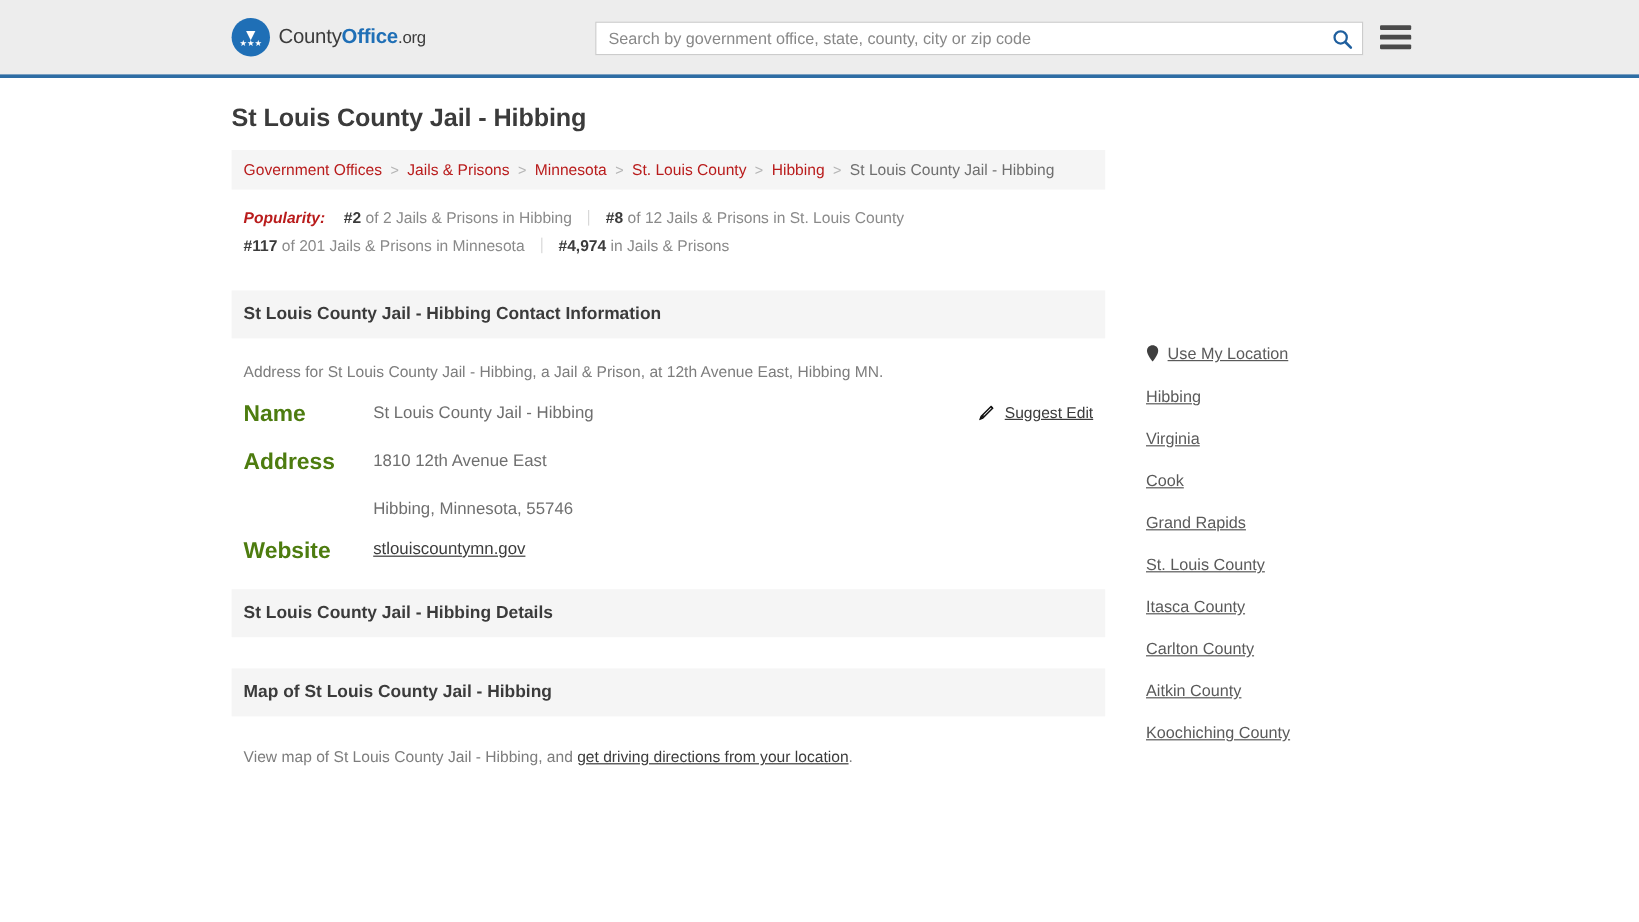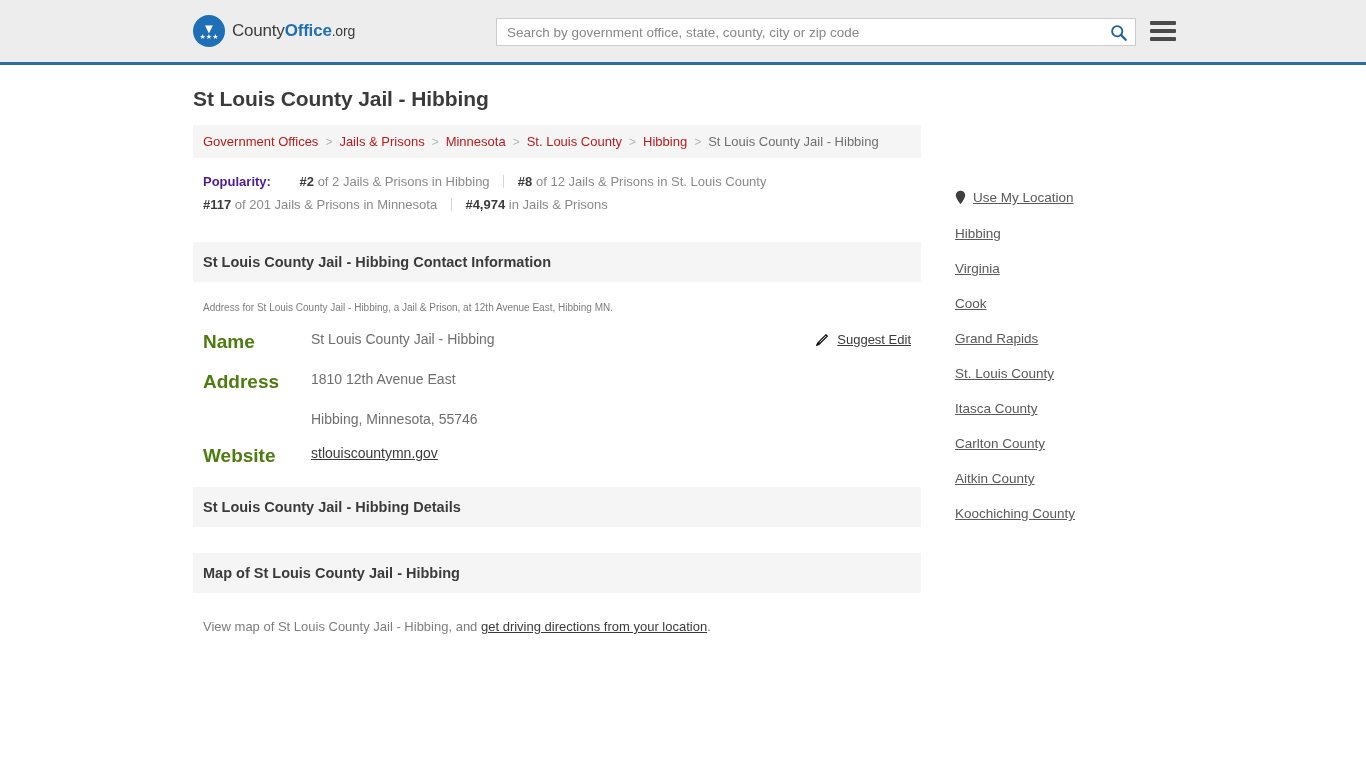--- a/index.html
+++ b/index.html
@@ -121,21 +121,21 @@
     background: #4a4a4a;
     border-radius: 1px;
   }
 
   
   .page {
     width: 1126px;
     padding: 0 193px;
     display: flex;
     gap: 22px;
-    align-items: center;
+    align-items: flex-end;
   }
 
   .content { width: 728px; flex: none; padding-top: 22px; }
   .rail    { width: 235px; flex: none; padding-top: 22px; }
 
   
   h1.page-title {
     font-size: 21px;
     font-weight: 700;
     color: #3b3b3b;
@@ -165,22 +165,23 @@
 
   
   .popularity {
     padding: 12px 10px 6px 10px;
     font-size: 13px;
     color: #8a8a8a;
     line-height: 23px;
   }
   .popularity .plabel {
     font-weight: 700;
-    color: #4c1d95;
-    margin-right: 25px;
+    color: #b91c1c;
+    margin-right: 12px;
+    font-style: italic;
   }
   .pstat { white-space: nowrap; }
   .pstat strong { color: #3b3b3b; font-weight: 700; }
   .pdivider {
     display: inline-block;
     border-left: 1px solid #d8d8d8;
     margin: 0 10px;
     height: 13px;
     vertical-align: -2px;
   }
@@ -191,21 +192,21 @@
     padding: 12px 10px;
     font-size: 14.5px;
     font-weight: 700;
     color: #3b3b3b;
     margin-top: 20px;
   }
 
   .section-body { padding: 10px 10px 0 10px; }
 
   .lead {
-    font-size: 10px;
+    font-size: 13px;
     color: #7d7d7d;
     margin: 10px 0 18px 0;
   }
 
   .kv-row {
     display: flex;
     align-items: flex-start;
     margin-bottom: 18px;
     position: relative;
   }

